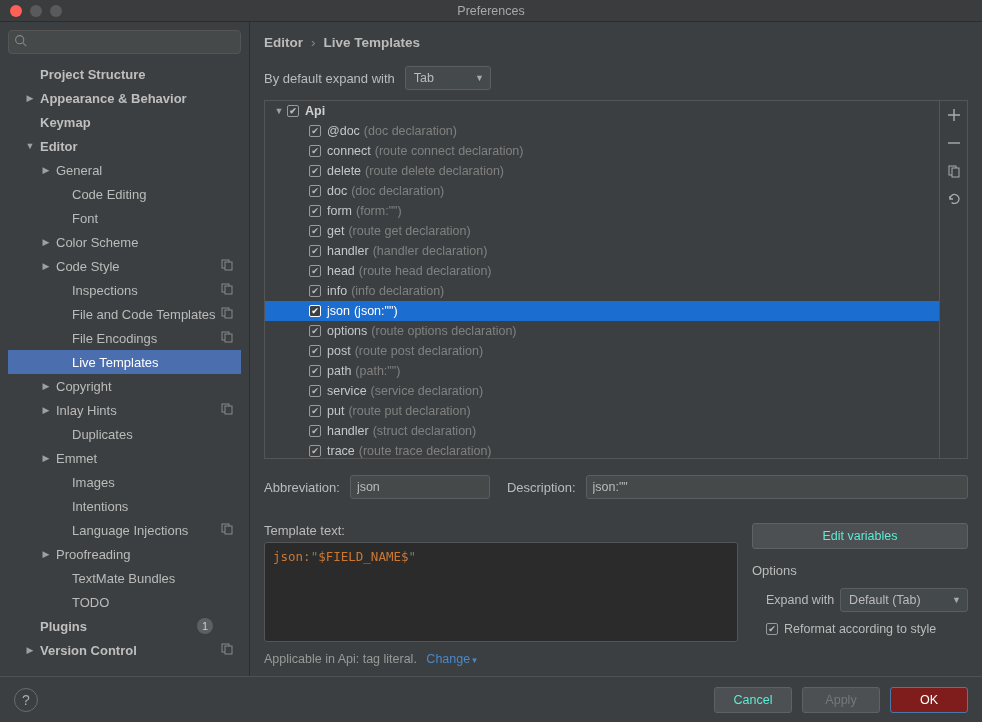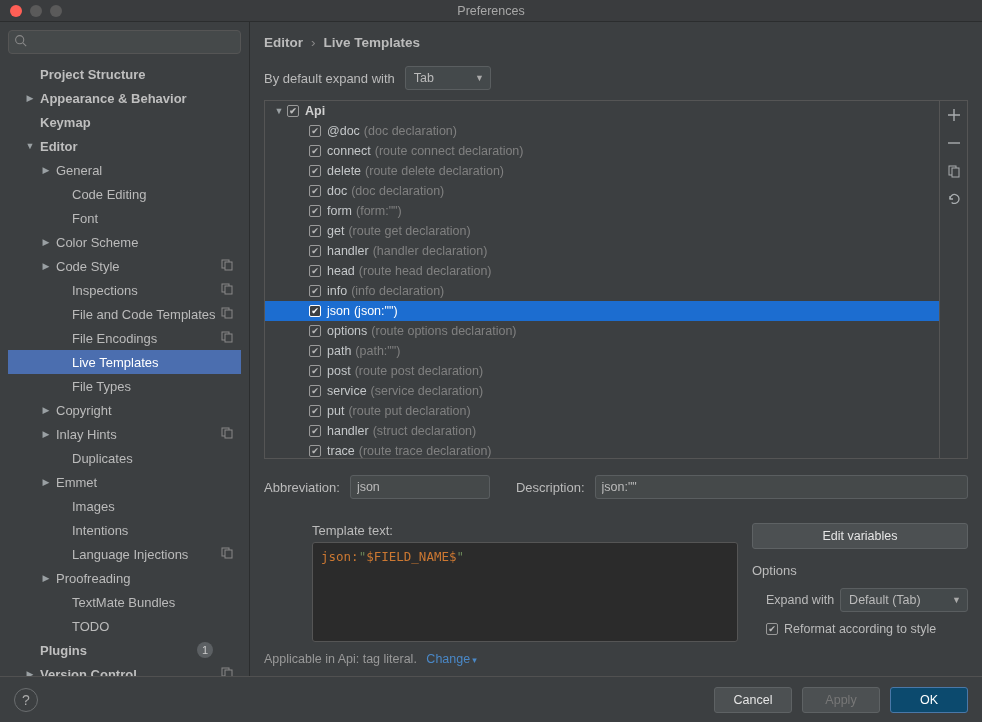--- a/index.html
+++ b/index.html
@@ -67,45 +67,45 @@
   .side-tools .tool { width:16px; height:16px; color:#a9adaf; cursor:pointer; display:flex; align-items:center; justify-content:center; }
 
   .details { padding:10px 14px 4px 14px; display:flex; flex-direction:column; gap:24px;justify-content:center; }
   .det-row { display:flex; align-items:center; gap:10px; }
   .det-row label { color:#bbb; font-size:13px; }
   .det-row input[type=text] { background:#45494a; border:1px solid #5a5e60; border-radius:3px; height:24px; color:#bbb; padding:0 6px; font-size:12.5px; outline:none; }
   .abbr-in { width:140px; }
   .desc-in { flex:1; }
 
   .tpl-edit-row { display:flex; gap:14px; align-items:flex-start; }
-  .tpl-edit-left { flex:1;margin-left:48px; }
+  .tpl-edit-left { flex:1; }
   .tpl-text-lbl { font-size:13px; color:#bbb; margin-bottom:4px; }
   .tpl-text-area { width:100%; height:100px; background:#2b2b2b; border:1px solid #555; border-radius:3px; padding:6px 8px; font-family:Menlo,Consolas,monospace; font-size:12.5px; color:#a9b7c6; overflow:auto; white-space:pre; }
   .tpl-text-area .kw { color:#cc7832; }
   .tpl-text-area .str { color:#6a8759; }
   .tpl-text-area .var { color:#cc7832; }
 
   .tpl-edit-right { width:216px; display:flex; flex-direction:column; gap:10px; }
-  .btn { background:#4c5052; border:1px solid #5e6264; border-radius:3px; height:26px; display:flex; align-items:center; justify-content:center; font-size:12.5px; color:#e5e5e5; cursor:pointer; }
+  .btn { background:#4c5052; border:1px solid #5e6264; border-radius:3px; height:26px; display:flex; align-items:center; justify-content:center; font-size:12.5px; color:#5eead4; cursor:pointer; }
   .opts-title { color:#bbb; font-size:13px; margin-top:4px; }
   .opt-row { display:flex; align-items:center; gap:6px; font-size:12.5px; color:#bbb; padding-left:14px; }
   .opt-row .chk { width:12px; height:12px; border:1px solid #999; border-radius:2px; display:inline-flex; align-items:center; justify-content:center; }
   .opt-row .chk.checked::after { content:"✔"; font-size:9px; color:#bbb; }
 
   .applicable-row { padding:6px 14px 10px 14px; font-size:12.5px; color:#999; }
   .applicable-row .link { color:#4a88c7; cursor:pointer; margin-left:6px; }
   .applicable-row .link .caret { font-size:9px; margin-left:2px; }
 
   
   .footer { height:46px; border-top:1px solid #515151; display:flex; align-items:center; padding:0 14px; background:#3c3f41; }
   .help-btn { width:24px; height:24px; border:1px solid #6a6d6f; border-radius:50%; display:flex; align-items:center; justify-content:center; color:#aaa; font-size:14px; cursor:pointer; }
   .footer-spacer { flex:1; }
   .footer-btns { display:flex; gap:10px;margin-left:36px; }
   .footer .btn { width:78px; height:26px; }
-  .footer .btn.primary { background:#0c4a6e; border-color:#4a78a8; color:#fff;text-align:center; }
+  .footer .btn.primary { background:#7f1d1d; border-color:#4a78a8; color:#fff;text-align:center; }
   .footer .btn.disabled { color:#777; }
 
   
   ::-webkit-scrollbar { width:10px; height:10px; }
   ::-webkit-scrollbar-track { background:#3c3f41; }
   ::-webkit-scrollbar-thumb { background:#5a5d5f; border-radius:5px; }
 </style>
 </head>
 <body>
 
@@ -193,24 +193,20 @@
           <span class="lbl">File Encodings</span>
           <span class="copy-icon"><svg width="12" height="12" viewBox="0 0 12 12">
               <rect x="1" y="1" width="7" height="8" stroke="#888" fill="none"></rect>
               <rect x="4" y="3" width="7" height="8" stroke="#888" fill="#3c3f41"></rect>
             </svg></span>
         </div>
         <div class="tree-item depth2 selected">
           <span class="arrow blank">▶</span>
           <span class="lbl">Live Templates</span>
         </div>
-        <div class="tree-item depth2">
-          <span class="arrow blank">▶</span>
-          <span class="lbl">File Types</span>
-        </div>
         <div class="tree-item depth1">
           <span class="arrow">▶</span>
           <span class="lbl">Copyright</span>
         </div>
         <div class="tree-item depth1">
           <span class="arrow">▶</span>
           <span class="lbl">Inlay Hints</span>
           <span class="copy-icon"><svg width="12" height="12" viewBox="0 0 12 12">
               <rect x="1" y="1" width="7" height="8" stroke="#888" fill="none"></rect>
               <rect x="4" y="3" width="7" height="8" stroke="#888" fill="#3c3f41"></rect>
@@ -341,27 +337,27 @@
               <span class="name">json</span>
               <span class="desc"> (json:"")</span>
             </div>
             <div class="tpl-row item">
               <span class="chk checked"></span>
               <span class="name">options</span>
               <span class="desc"> (route options declaration)</span>
             </div>
             <div class="tpl-row item">
               <span class="chk checked"></span>
+              <span class="name">post</span>
+              <span class="desc"> (route post declaration)</span>
+            </div>
+            <div class="tpl-row item">
+              <span class="chk checked"></span>
               <span class="name">path</span>
               <span class="desc"> (path:"")</span>
-            </div>
-            <div class="tpl-row item">
-              <span class="chk checked"></span>
-              <span class="name">post</span>
-              <span class="desc"> (route post declaration)</span>
             </div>
             <div class="tpl-row item">
               <span class="chk checked"></span>
               <span class="name">service</span>
               <span class="desc"> (service declaration)</span>
             </div>
             <div class="tpl-row item">
               <span class="chk checked"></span>
               <span class="name">put</span>
               <span class="desc"> (route put declaration)</span>
@@ -401,21 +397,21 @@
               </svg>
             </div>
         </div>
       </div>
     </div>
 
     <div class="details">
       <div class="det-row">
         <label>Abbreviation:</label>
         <input type="text" class="abbr-in" value="json" style="">
-        <label style="margin-left:16px;">Description:</label>
+        <label style="margin-left:7px;">Description:</label>
         <input type="text" class="desc-in" value="json:&quot;&quot;" style="">
       </div>
 
       <div class="tpl-edit-row">
         <div class="tpl-edit-left">
           <div class="tpl-text-lbl">Template text:</div>
           <div class="tpl-text-area"><span class="kw">json:</span><span class="str">"</span><span class="var">$FIELD_NAME$</span><span class="str">"</span></div>
         </div>
         <div class="tpl-edit-right">
           <div class="btn">Edit variables</div>

